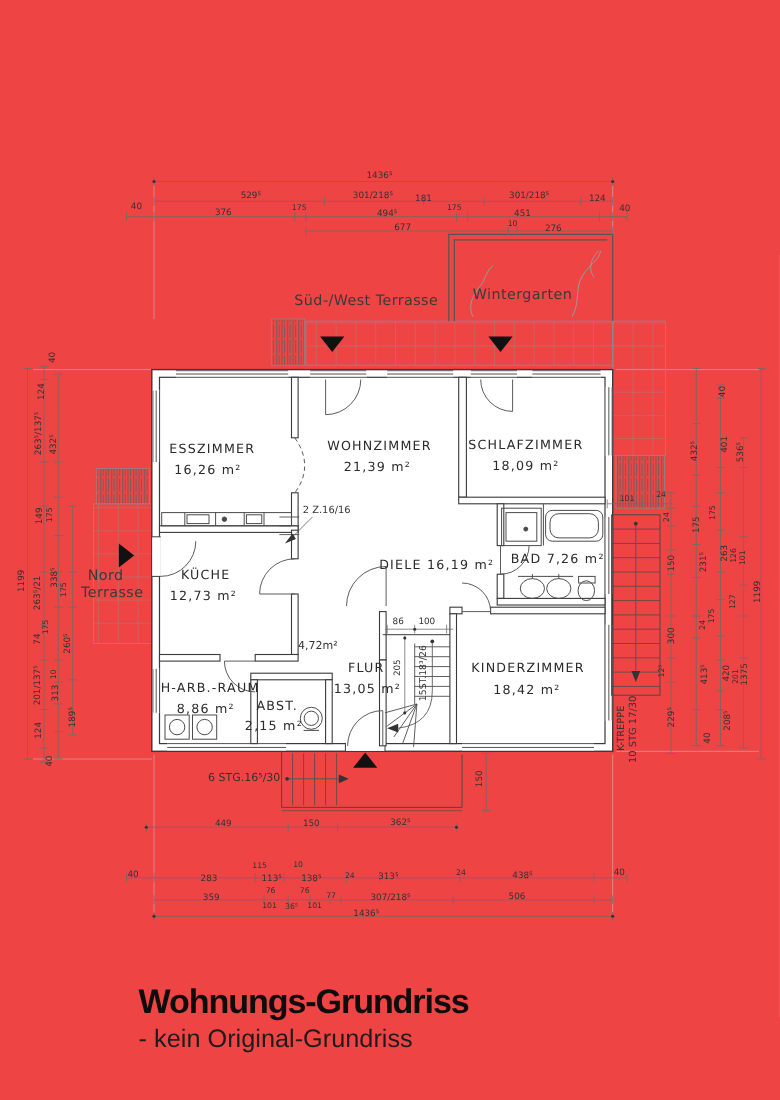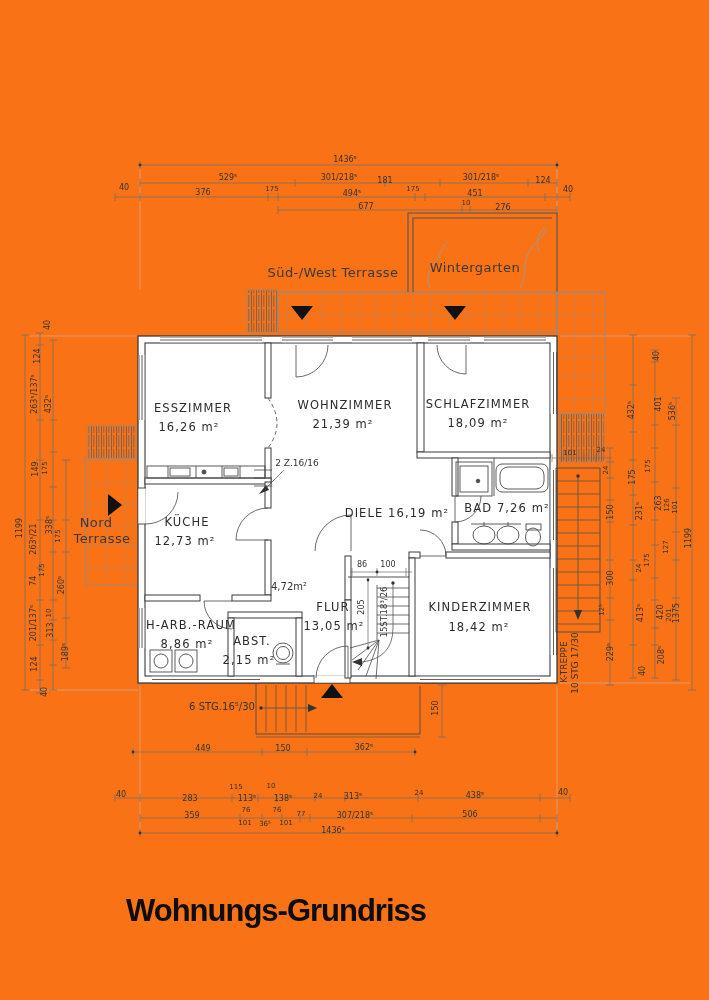--- a/index.html
+++ b/index.html
@@ -1,16 +1,16 @@
 <!DOCTYPE html>
 <html><head>
 <meta charset="utf-8">
 <style>
   html,body{margin:0;padding:0;background:#fff;}
-  .page{position:relative;width:709px;height:1000px;background:#f97316;overflow:hidden;
+  .page{position:relative;width:709px;height:1000px;background:#ef4444;overflow:hidden;
         font-family:"DejaVu Sans",sans-serif;}
   svg{position:absolute;left:0;top:0;}
   svg text{font-family:"DejaVu Sans",sans-serif;fill:#2e2e2e;text-anchor:middle;}
   .dim{font-size:8px;fill:#333;}
   .room{font-size:11.5px;letter-spacing:1.1px;fill:#2b2b2b;}
   .zone{font-size:13px;fill:#3a3a3a;letter-spacing:.4px;}
   .stair{font-size:9.5px;fill:#333;}
   .titleblock{position:absolute;left:126px;top:895px;color:#0d0d0d;}
   .titleblock h1{margin:0;font-family:"Liberation Sans",sans-serif;font-weight:700;
                  font-size:31px;letter-spacing:-1px;line-height:1.05;}
@@ -341,14 +341,15 @@
         <text x="289" y="590" class="stair" style="font-size:10px">4,72m²</text>
         <text x="387" y="612" class="stair" style="font-size:8.5px" transform="rotate(-90 387 612)">15ST.18³/26</text>
         <text x="222" y="710" class="stair" style="font-size:10px">6 STG.16⁵/30</text>
         <text x="567" y="662" class="stair" style="font-size:9px" transform="rotate(-90 567 662)">K-TREPPE</text>
         <text x="578" y="663" class="stair" style="font-size:9px" transform="rotate(-90 578 663)">10 STG 17/30</text>
       </g>
 </svg>
 
 <div class="titleblock">
   <h1>Wohnungs-Grundriss</h1>
+  <div class="sub">- kein Original-Grundriss</div>
 </div>
 </div>
 
 </body></html>

